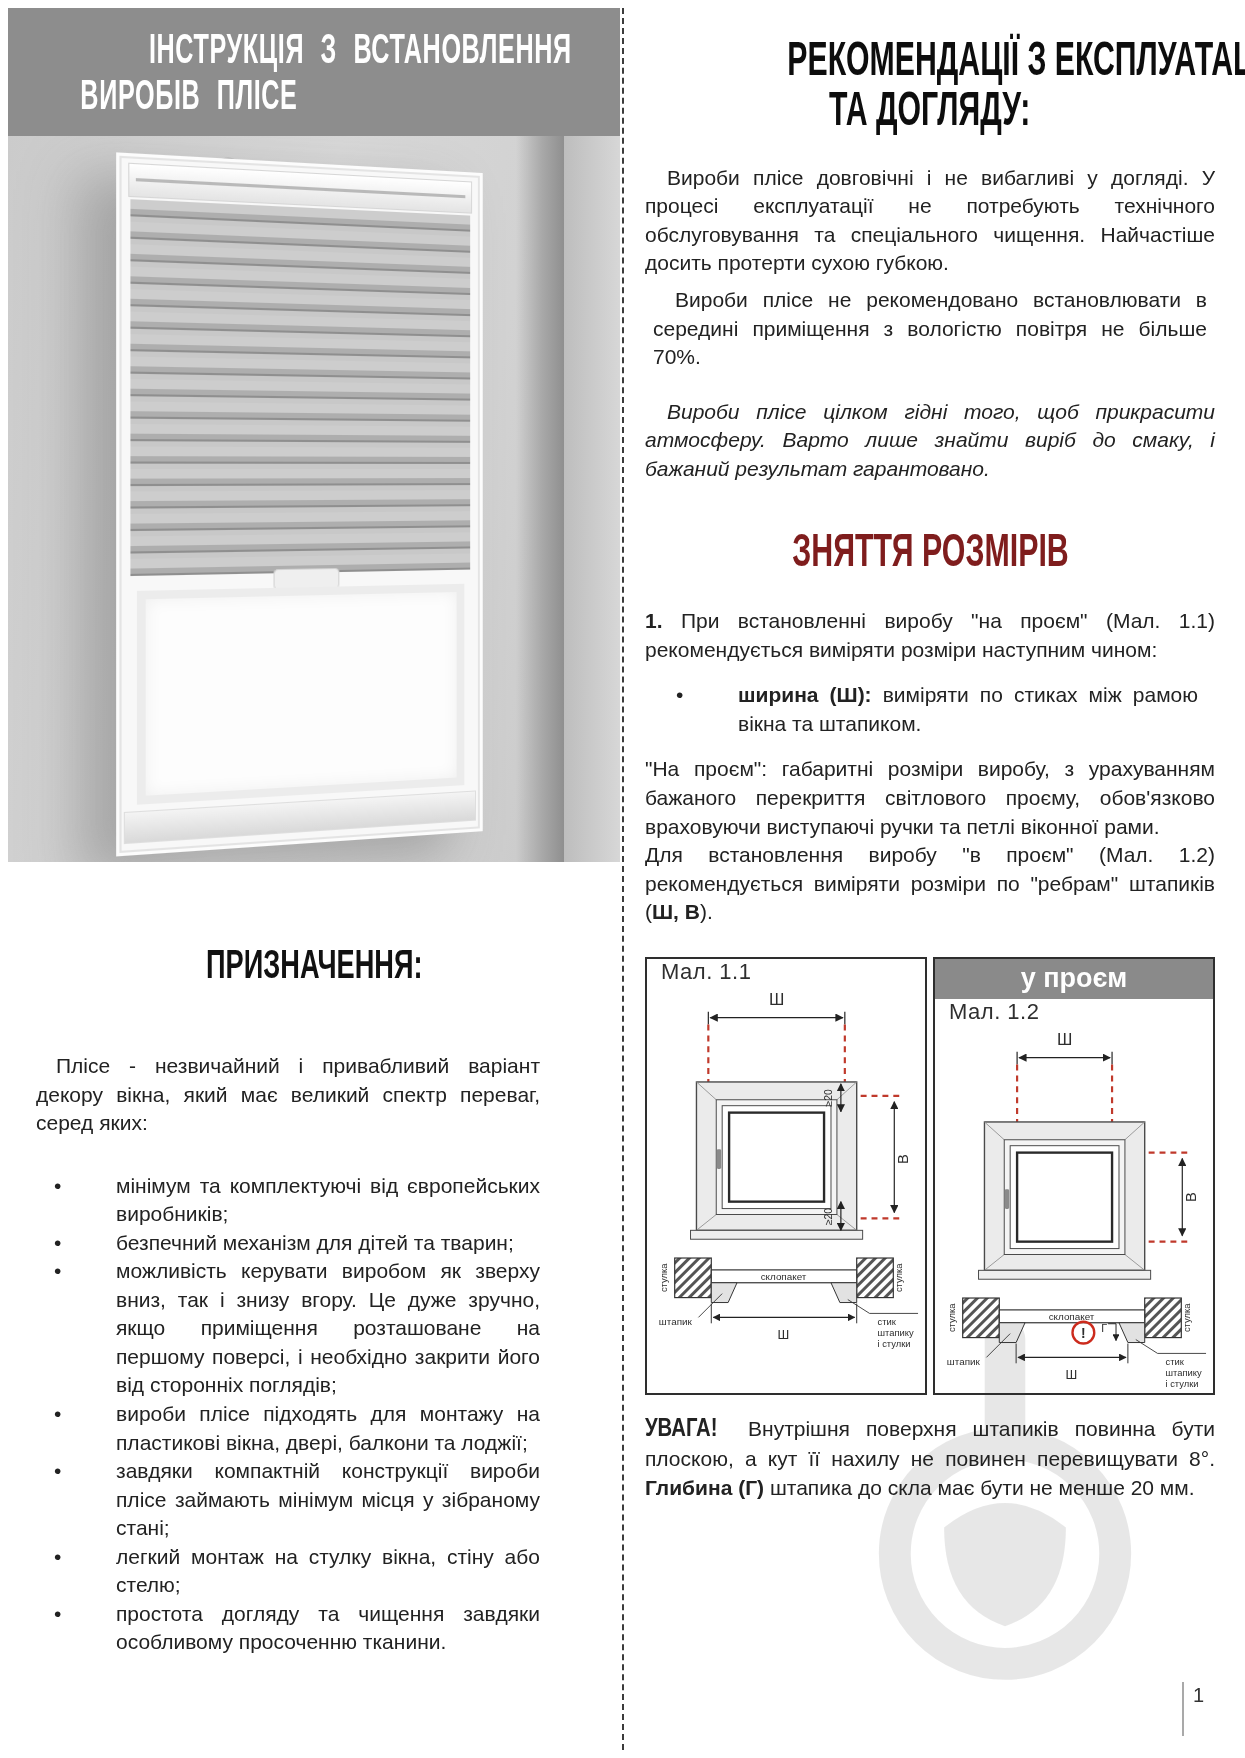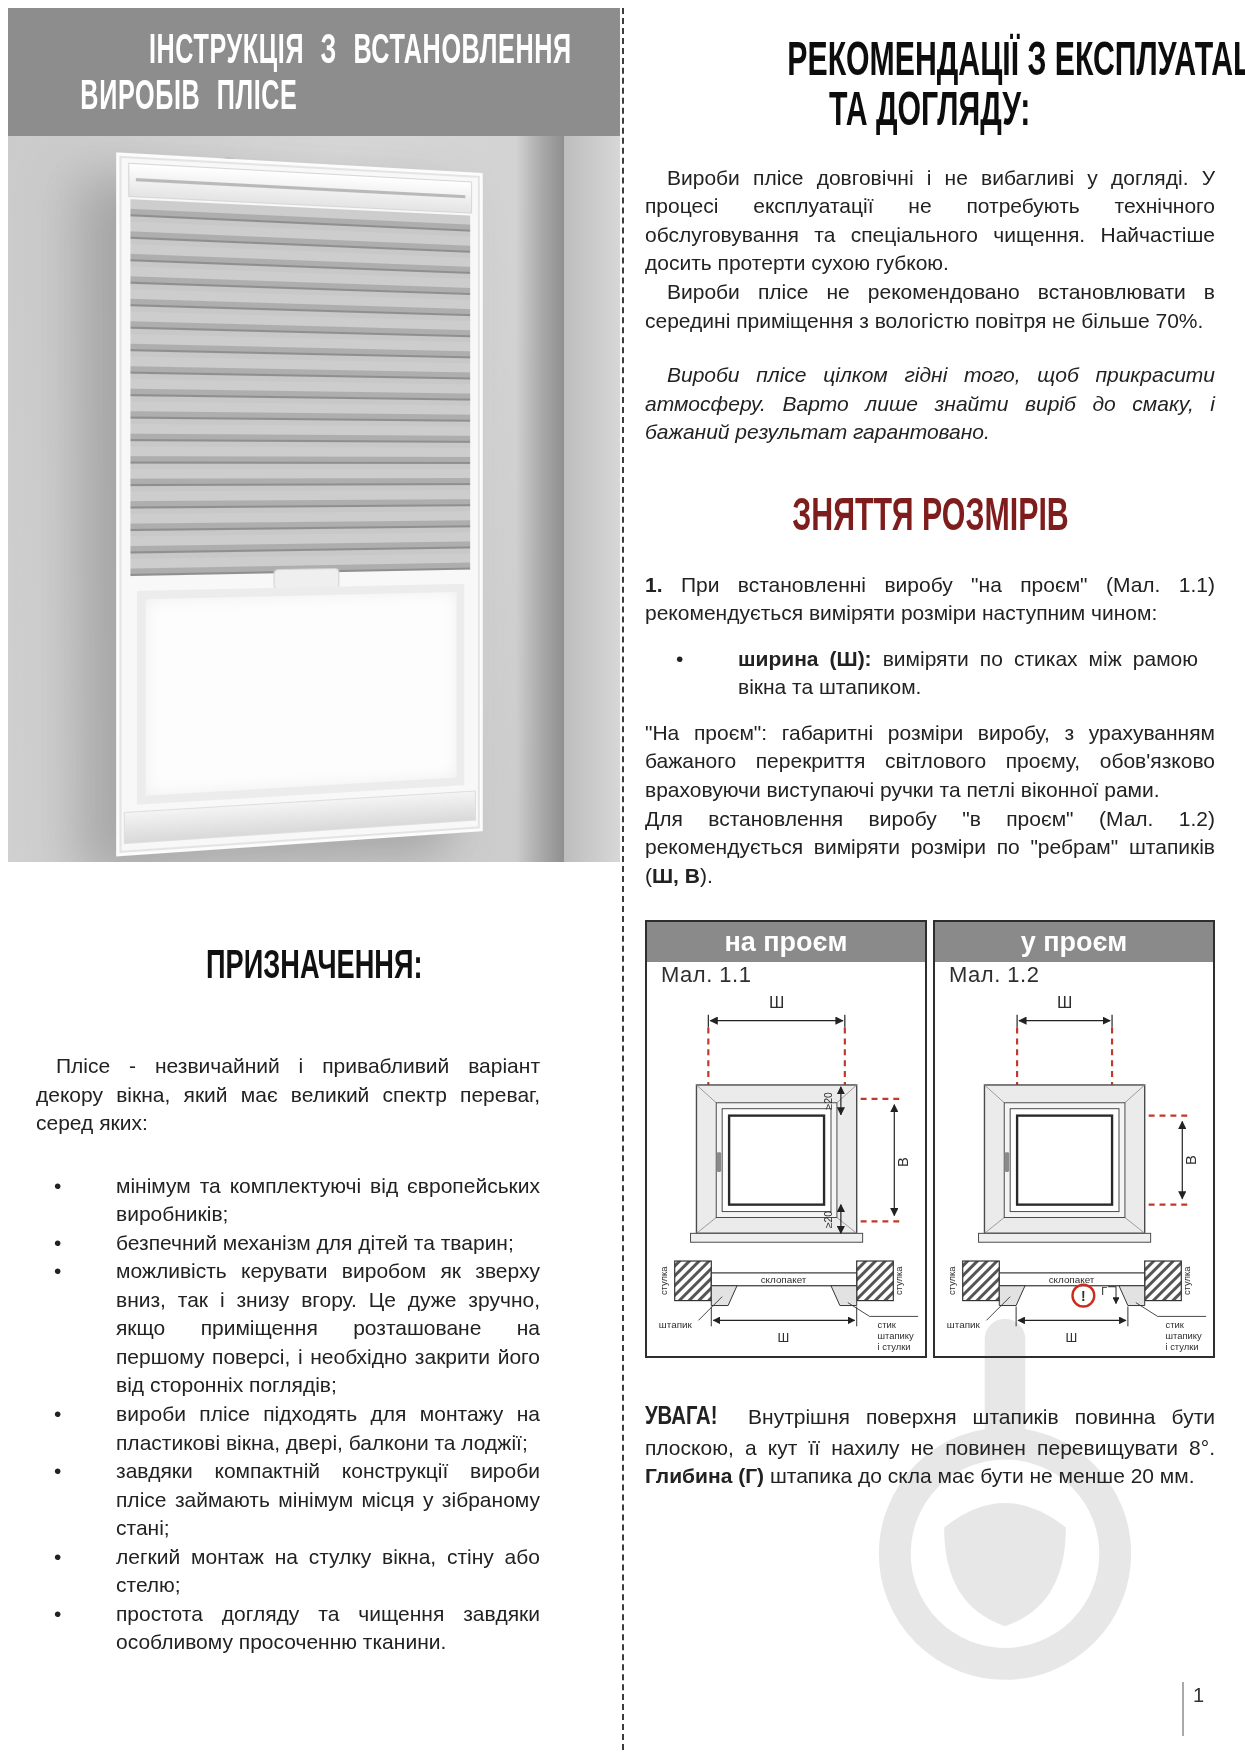--- a/index.html
+++ b/index.html
@@ -82,21 +82,21 @@
   .m-list li:before { content:"\2022"; position:absolute; left:14px; top:0; font-size:21px; }
 
   .diagrams { margin-top:30px; display:flex; justify-content:space-between; }
   .diag-box { width:278px; border:2px solid #2e2e2e; background:transparent; }
   .diag-tab { height:40px; background:#8a8a8a; color:#fff; font-weight:bold; font-size:27px;
     display:flex; align-items:center; justify-content:center; }
   .diag-caption { font-size:22px; color:#2f2f2f; letter-spacing:.5px; margin:0 0 0 14px; }
   .diag-box svg { display:block; }
   svg text { font-family:"Liberation Sans", sans-serif; fill:#2e2e2e; }
 
-  .attention { margin-top:40px; }
+  .attention { margin-top:15px; }
   .uvaga { display:inline-block; transform:scaleX(.78); transform-origin:left; font-weight:bold; font-size:26px; margin-right:-6px; }
 
   .page-num { position:absolute; left:1182px; top:1682px; display:flex; align-items:flex-start; }
   .page-num .vline { width:2px; height:54px; background:#a9a9a9; margin-right:9px; }
   .page-num .num { font-size:20px; color:#333; padding-top:2px; }
 </style>
 </head>
 <body>
 
 <div class="page">
@@ -152,39 +152,36 @@
 
   <div class="divider"></div>
 
   <div class="right-col">
 
     <div class="care-h">
       <span class="cond cx63">РЕКОМЕНДАЦІЇ З ЕКСПЛУАТАЦІЇ</span><br>
       <span class="cond cx63">ТА ДОГЛЯДУ:</span>
     </div>
     <p class="body-txt just p-indent" style="margin:0;">Вироби плісе довговічні і не вибагливі у догляді. У процесі експлуатації не потребують технічного обслуговування та спеціального чищення. Найчастіше досить протерти сухою губкою.</p>
-    <p class="body-txt just p-indent" style="margin:0;">Вироби плісе не рекомендовано встановлювати в середині приміщення з вологістю повітря не більше 70%.</p>
+    <p class="body-txt just p-indent" style="margin:8px;">Вироби плісе не рекомендовано встановлювати в середині приміщення з вологістю повітря не більше 70%.</p>
     <p class="body-txt just p-indent italic mt26" style="margin-bottom:0;">Вироби плісе цілком гідні того, щоб прикрасити атмосферу. Варто лише знайти виріб до смаку, і бажаний результат гарантовано.</p>
 
     <div class="measure-h">
       <span class="cond cx66">ЗНЯТТЯ РОЗМІРІВ</span>
     </div>
     <p class="body-txt just" style="margin:0;"><b>1.</b><span> При встановленні виробу "на проєм" (Мал. 1.1) рекомендується виміряти розміри наступним чином:</span></p>
     <ul class="m-list body-txt just">
       <li><b>ширина (Ш):</b><span> виміряти по стиках між рамою вікна та штапиком.</span></li>
     </ul>
     <p class="body-txt just" style="margin:0;">"На проєм": габаритні розміри виробу, з урахуванням бажаного перекриття світлового проєму, обов'язково враховуючи виступаючі ручки та петлі віконної рами.</p>
     <p class="body-txt just" style="margin:0;"><span>Для встановлення виробу "в проєм" (Мал. 1.2) рекомендується виміряти розміри по "ребрам" штапиків (</span><b>Ш, В</b><span>).</span></p>
 
     <div class="diagrams">
 
       <div class="diag-box">
-        <div class="diag-tab">
-            <span>на проєм</span>
-          </div>
         <div class="diag-caption">Мал. 1.1</div>
         <svg width="274" height="368" viewBox="0 0 277 372">
           <defs>
             <marker id="a1" viewBox="0 0 10 10" refX="9" refY="5" markerWidth="7" markerHeight="7" orient="auto-start-reverse">
               <path d="M0,0L10,5L0,10z" fill="#222"></path>
             </marker>
             <pattern id="h1" width="7" height="7" patternUnits="userSpaceOnUse" patternTransform="rotate(45)">
               <rect width="7" height="7" fill="#fff"></rect>
                 <rect width="3" height="7" fill="#555"></rect>
             </pattern>

